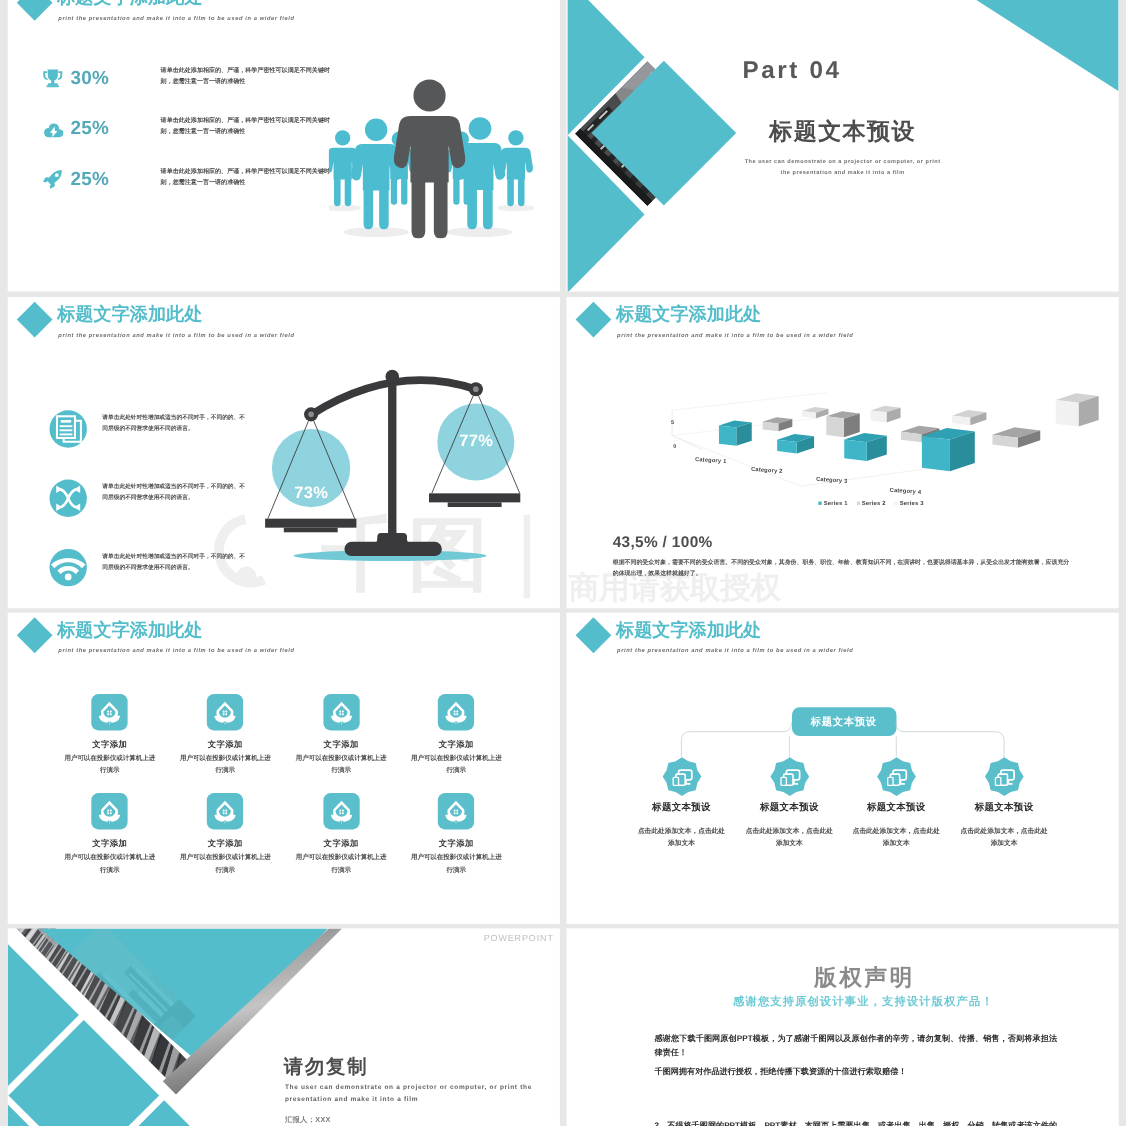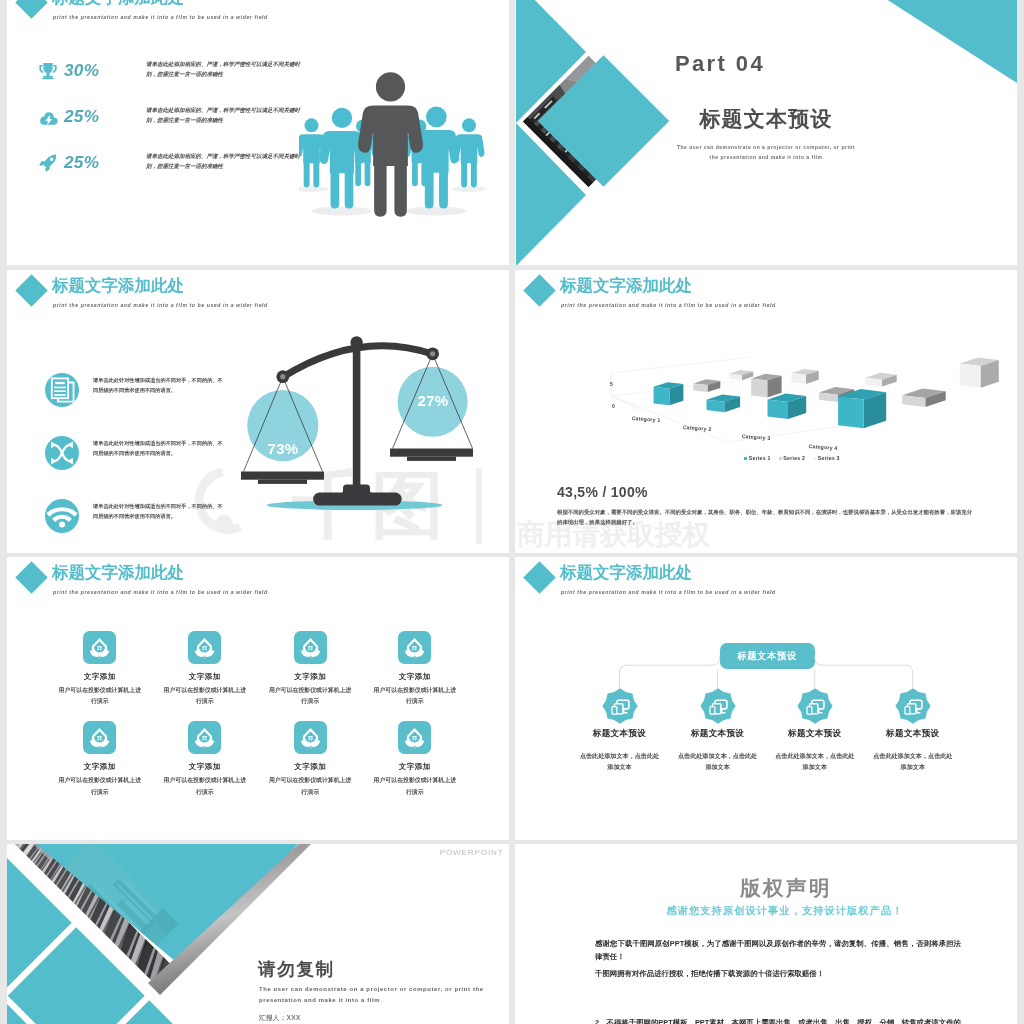--- a/index.html
+++ b/index.html
@@ -9,21 +9,21 @@
   .sl-c1{left:7px;} .sl-c2{left:515px;}
   .sl-r1{top:-18px;} .sl-r2{top:270px;} .sl-r3{top:557px;} .sl-r4{top:844px;}
 
   
   .hdr-diamond{position:absolute;left:13px;top:9px;width:23px;height:23px;background:#54bdcb;transform:rotate(45deg);}
   .hdr-title{position:absolute;left:45px;top:5px;font-size:16.5px;font-weight:bold;color:#54bdcb;letter-spacing:0px;white-space:nowrap;}
   .hdr-sub{position:absolute;left:46px;top:32px;font-size:5.2px;font-style:italic;font-weight:bold;color:#6b6b6b;letter-spacing:.55px;white-space:nowrap;font-family:"Liberation Sans",sans-serif;}
 
   
   .pct-list{position:absolute;left:0;top:0;width:100%;height:100%;}
-  .pct-row{position:absolute;left:32px;width:260px;height:30px;font-style:italic;}
+  .pct-row{position:absolute;left:32px;width:260px;height:30px;}
   .pct-row:nth-child(1){top:80px;} .pct-row:nth-child(2){top:126px;}
   .pct-row:nth-child(3){top:172px;} .pct-row:nth-child(4){top:218px;}
   .pct-ic{position:absolute;left:0;top:0px;width:19px;height:18px;display:block;}
   .pct-num{position:absolute;left:25px;top:0px;font-size:17.2px;font-weight:bold;color:#54a9b8;letter-spacing:.3px;font-family:"Liberation Sans",sans-serif;line-height:17px;}
   .pct-txt{position:absolute;left:107px;top:-3px;width:160px;font-size:5.5px;line-height:10px;color:#4d4d4d;font-weight:bold;letter-spacing:0px;}
 
   .crowd{position:absolute;left:292px;top:56px;width:208px;height:186px;}
 
   
   .p4-shapes{position:absolute;left:0;top:0;width:502px;height:283px;}
@@ -493,21 +493,21 @@
       <circle cx="425.6" cy="83.8" r="6.4" fill="#3a3a3c"></circle>
       <circle cx="425.6" cy="83.8" r="2.6" fill="#8a8a8c"></circle>
 
       <rect x="234" y="201.5" width="83" height="8.2" fill="#3a3a3c"></rect>
       <rect x="251" y="209.7" width="49" height="4.2" fill="#3a3a3c"></rect>
 
       <rect x="383" y="178.5" width="83" height="8.2" fill="#3a3a3c"></rect>
       <rect x="400" y="186.7" width="49" height="4.2" fill="#3a3a3c"></rect>
     </svg>
     <div class="sc-left-num">73%</div>
-    <div class="sc-right-num">27%</div>
+    <div class="sc-right-num">77%</div>
   </div>
 
 </div>
 
 <div class="slide sl-c2 sl-r2">
   <div class="hdr-diamond"></div>
   <div class="hdr-title">标题文字添加此处</div>
   <div class="hdr-sub">print the presentation and make it into a film to be used in a wider field</div>
   <div class="chart3d">
     <svg width="502" height="283" viewBox="0 0 502 283">

